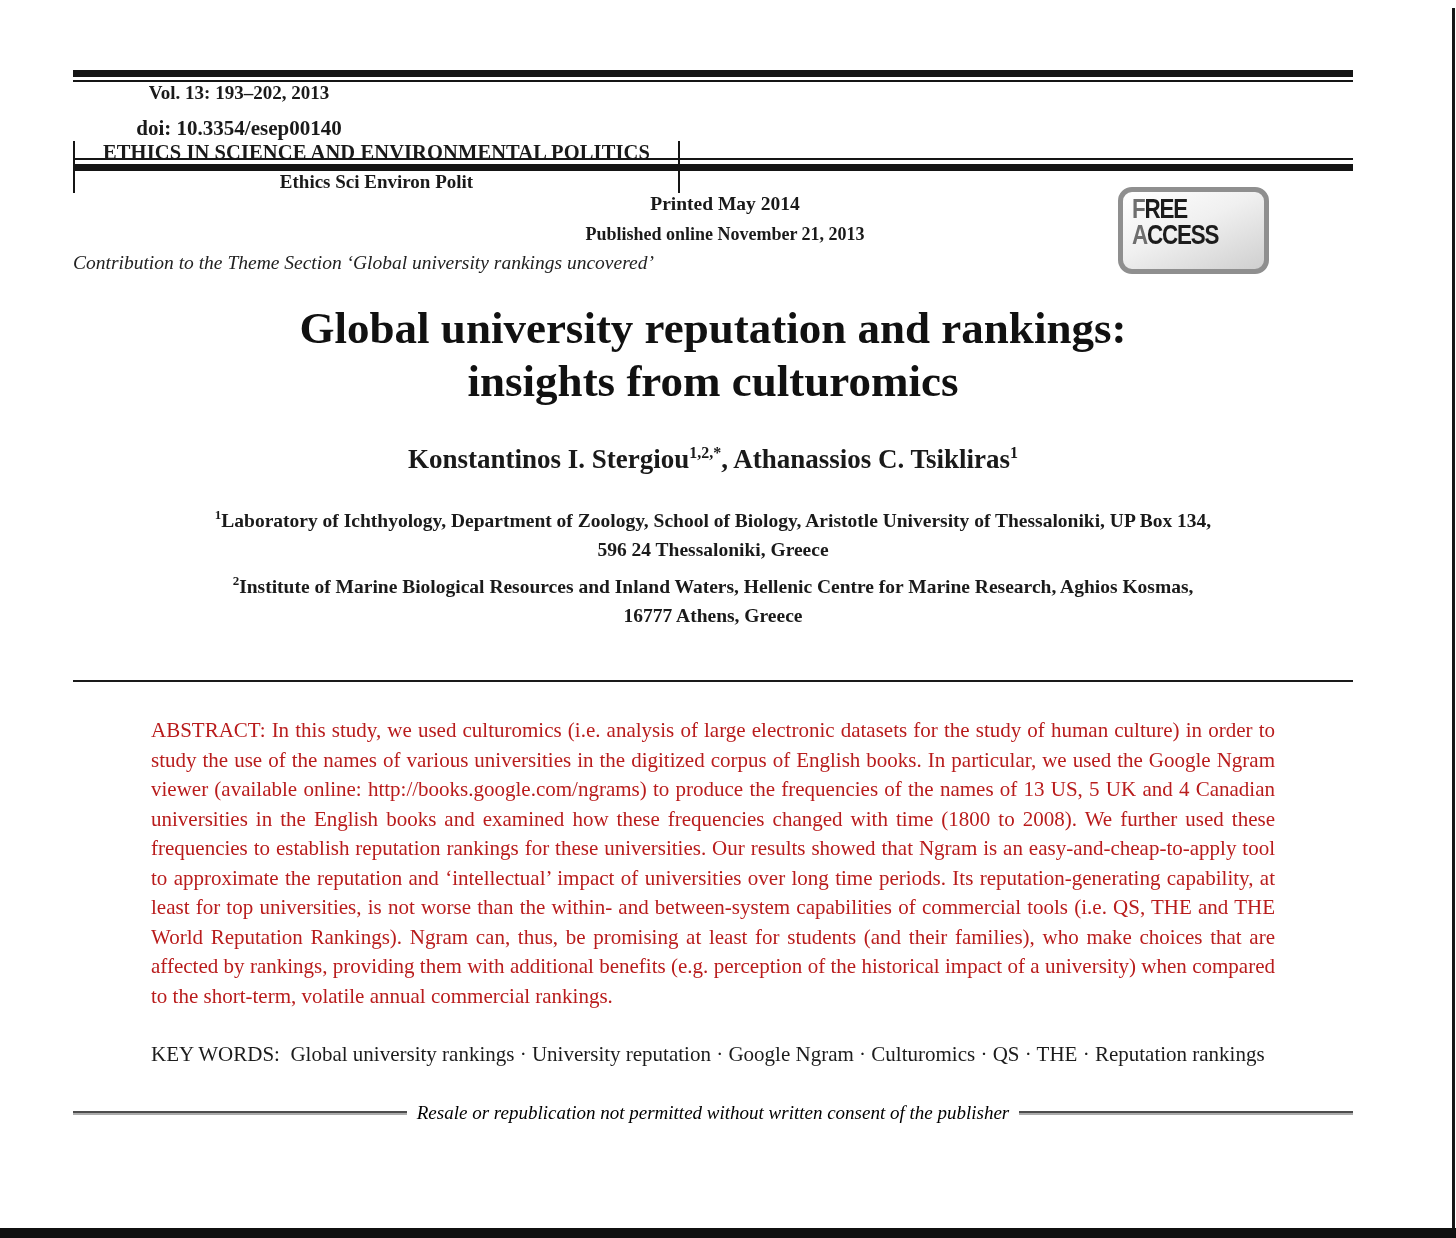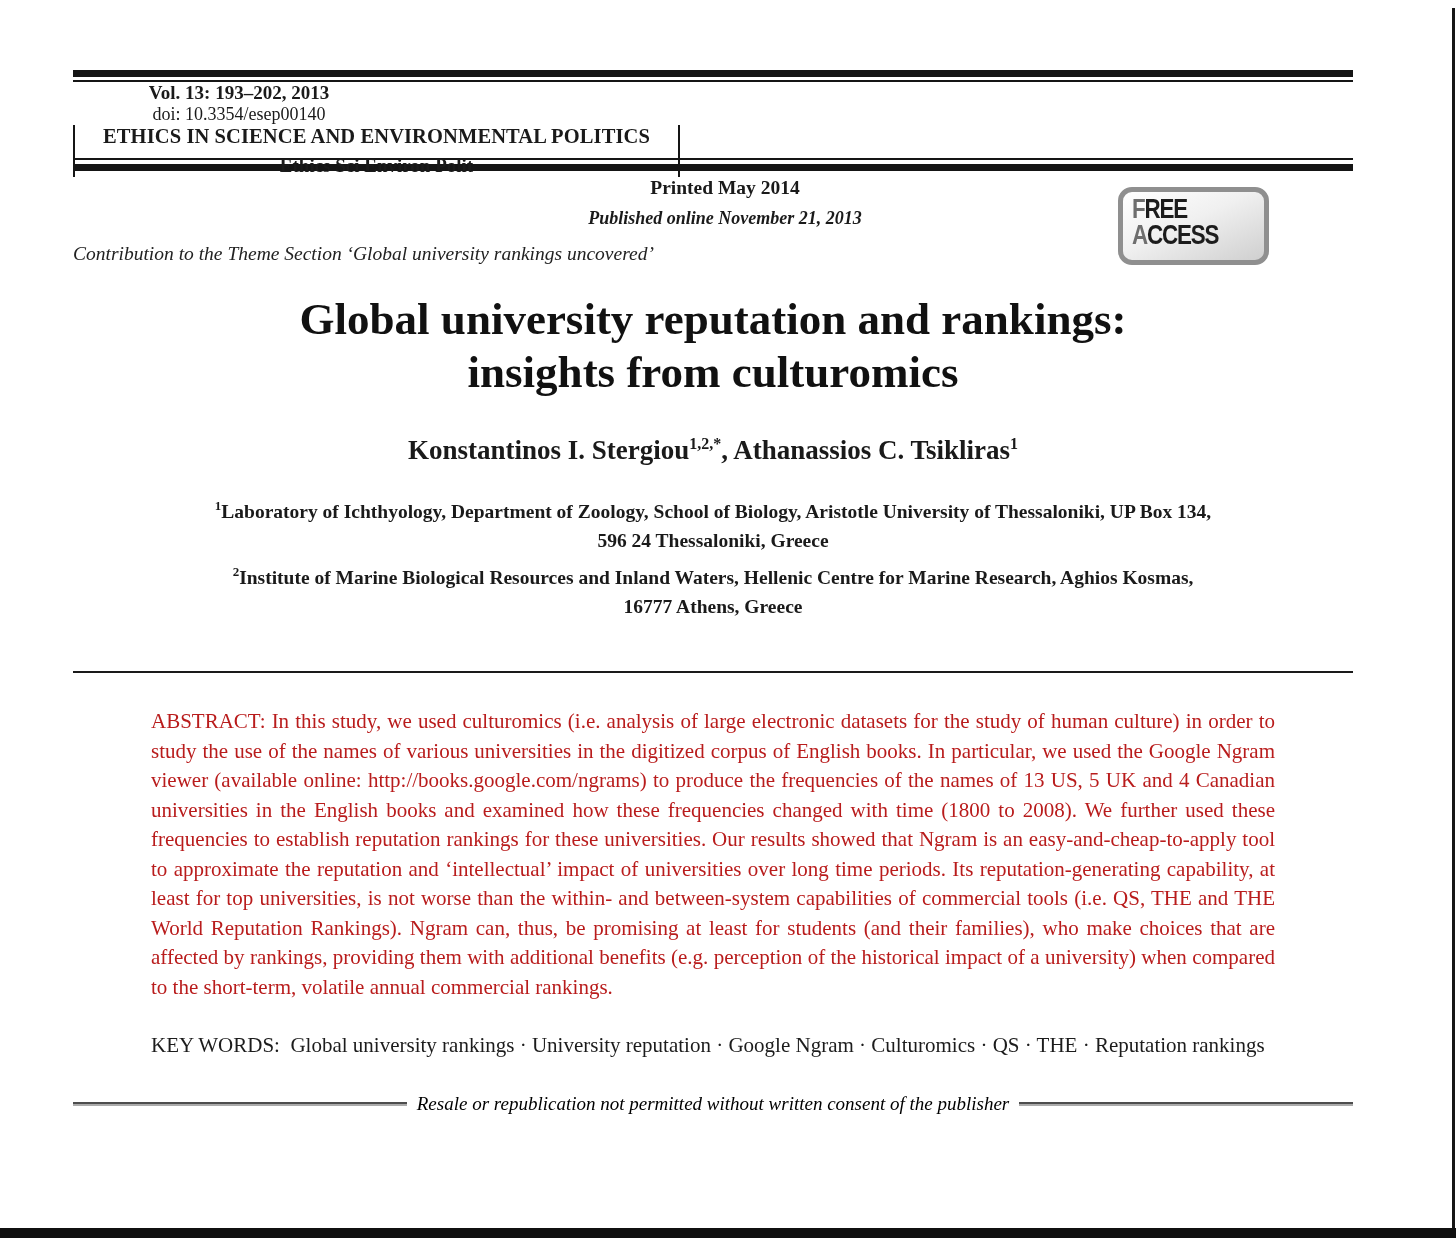--- a/index.html
+++ b/index.html
@@ -17,33 +17,33 @@
   .bar-thin{height:2px;background:#151515;}
   .bar-thin.below{margin-top:3px;}
   .bar-thin.above{margin-bottom:4px;}
 
   .mast-row{display:flex;align-items:stretch;height:76px;flex-direction:column;}
   .mast-col{display:flex;flex-direction:column;justify-content:center;text-align:center;box-sizing:border-box;}
   .mast-col.left{width:332px;}
   .mast-col.center{width:607px;border-left:2px solid #151515;border-right:2px solid #151515;padding:0 4px;}
   .mast-col.right{flex:1;padding-left:24px;}
   .mast-vol{font-weight:bold;font-size:19px;}
-  .mast-doi{font-size:18px;margin-top:0;}
+  .mast-doi{font-size:21px;margin-top:12px;font-weight:bold;}
   .mast-journal{font-weight:bold;font-size:20.5px;letter-spacing:0.1px;}
   .mast-abbrev{font-weight:bold;font-size:19px;margin-top:7px;}
   .mast-printed{font-weight:bold;font-size:19.5px;}
-  .mast-published{font-weight:bold;font-style:italic;font-size:18px;margin-top:9px;}
+  .mast-published{font-weight:bold;font-size:18px;margin-top:9px;}
 
   .contrib-row{margin-top:16px;display:flex;justify-content:space-between;align-items:flex-end;}
   .theme-note{font-style:italic;font-size:19.5px;margin-top:16px;color:#222;}
   .free-badge{
     width:126px;height:54px;border:5px solid #8f8f8f;border-radius:14px;
     background:linear-gradient(155deg,#ffffff 0%,#f0f0f0 45%,#cfcfcf 100%);
     display:flex;flex-direction:column;justify-content:center;
-    padding:3px 6px 11px 9px;margin-right:84px;
+    padding:3px 6px 20px 9px;margin-right:84px;
   }
   .badge-line{
     font-family:"Liberation Sans", sans-serif;font-weight:bold;font-size:28px;
     line-height:0.92;letter-spacing:-1.5px;color:#1c1c1c;
     transform:scaleX(0.80);transform-origin:left center;white-space:nowrap;
   }
   .badge-line .lead{color:#6e6e6e;}
 
   .paper-title{margin-top:28px;text-align:center;font-weight:bold;font-size:45px;line-height:1.18;color:#111;}
 

